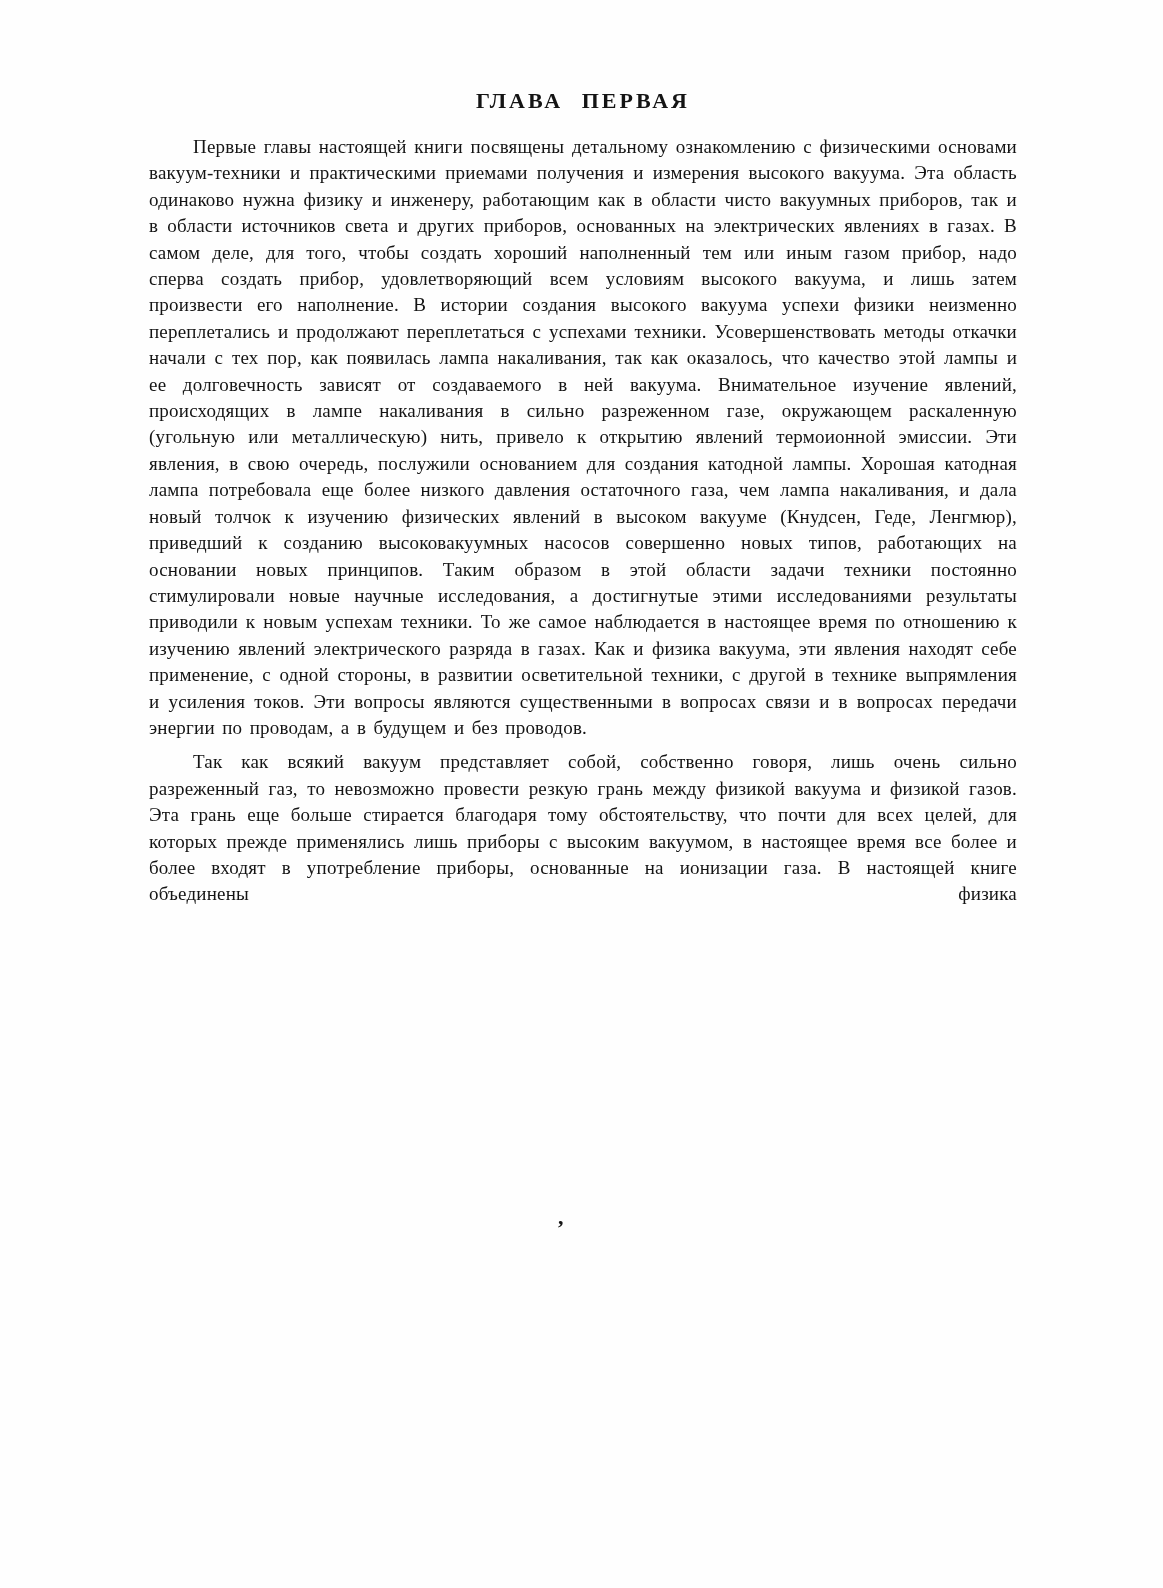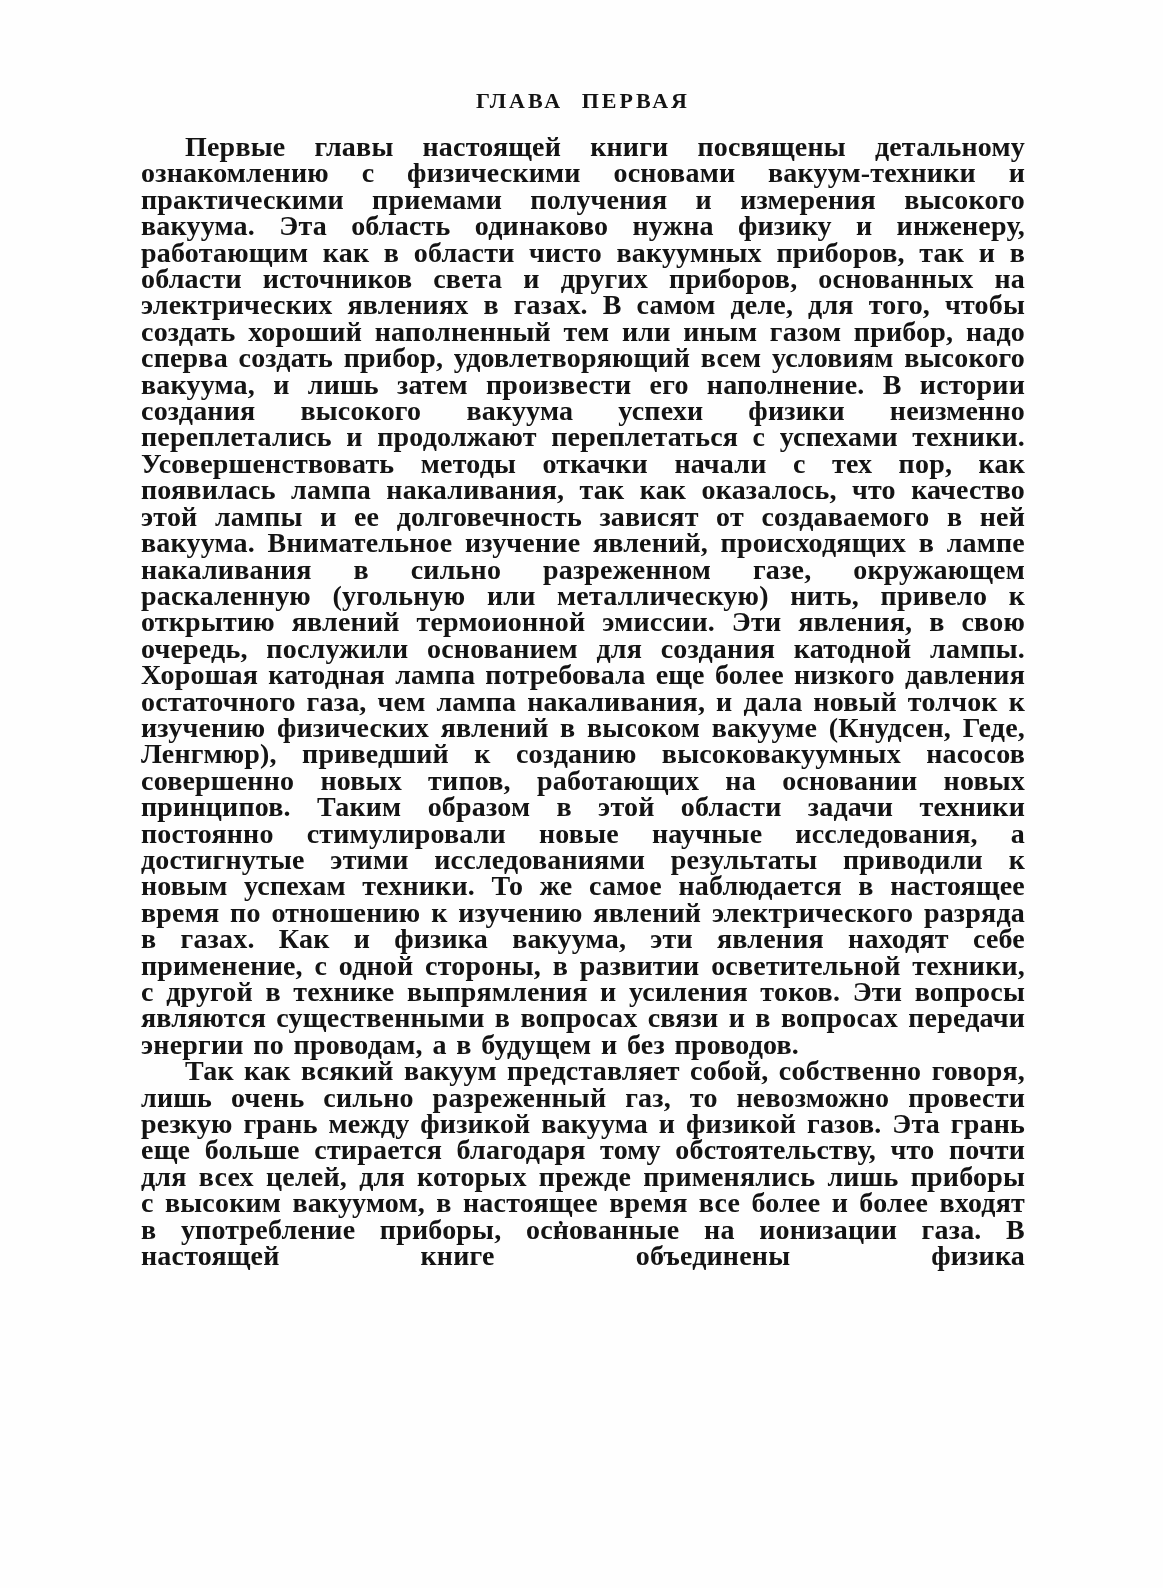--- a/index.html
+++ b/index.html
@@ -37,23 +37,23 @@
     text-align: center;
     font-size: 29px;
     font-weight: 700;
     letter-spacing: 3px;
     margin: 34px 0 0 0;
   }
   .body-text {
     margin-top: 20px;
   }
   .para {
-    margin: 0;
-    font-size: 28px;
-    font-weight: 700;
+    margin: 8px;
+    font-size: 19px;
+    font-weight: 400;
     line-height: 26.4px;
     text-align: justify;
     text-indent: 44px;
     letter-spacing: 0.2px;
     word-spacing: 2.5px;
   }
   .para.justify-last {
     text-align-last: justify;
   }
   .footer-mark {

